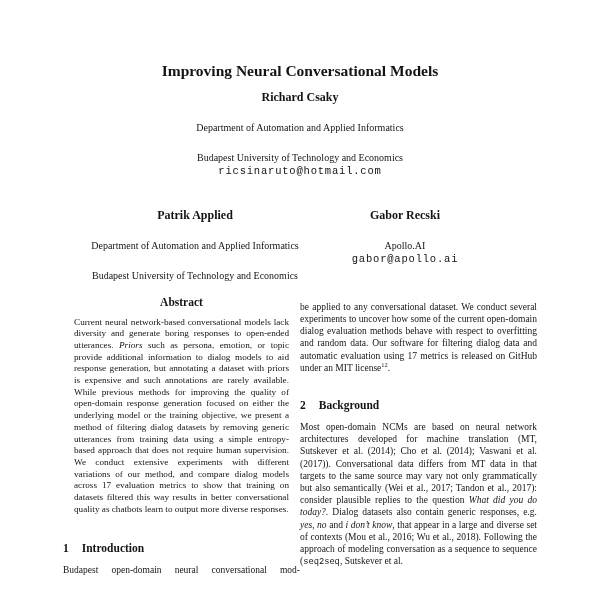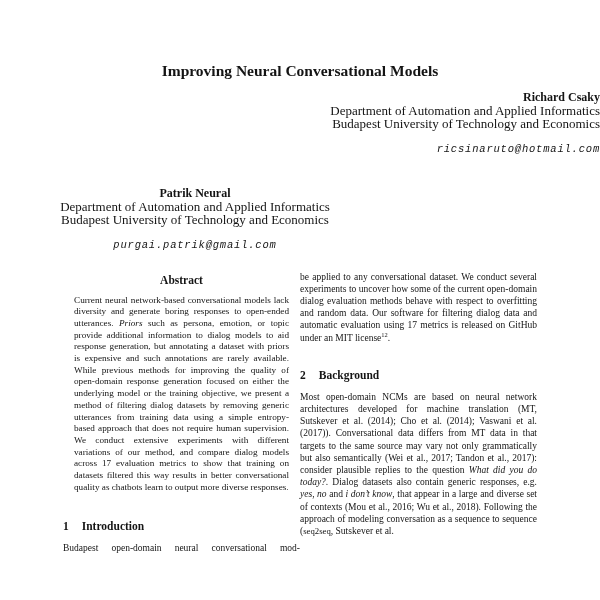--- a/index.html
+++ b/index.html
@@ -21,43 +21,44 @@
     font-weight: bold;
     line-height: 19.5px;
   }
   .author-block { text-align: center; }
   .author-block .author-name {
     font-weight: bold;
     font-size: 12px;
     line-height: 14px;
   }
   .author-block .affil {
-    font-size: 13px;
+    font-size: 10px;
     line-height: 13px;
+    margin-top: 17px;
   }
   .author-block .email {
     font-family: "Liberation Mono", "DejaVu Sans Mono", monospace;
     font-size: 10.5px;
     line-height: 13px;
     letter-spacing: 0.8px;
-    margin-top: 13px;
-    font-style: italic;
+    margin-top: 1px;
   }
-  .author-first { margin-top: 9px; text-align: right; }
+  .author-first { margin-top: 9px; }
   .authors-row {
     position: relative;
     margin-top: 30px;
     height: 56px;
   }
   .authors-row .author-pos-left  { position: absolute; left: 0;     top: 0; width: 390px; }
   .authors-row .author-pos-right { position: absolute; left: 330px; top: 0; width: 150px; }
   .columns {
     display: flex;
     padding: 0 63px;
     margin-top: 27px;
+    align-items: center;
   }
   .col { flex: 1 1 0; min-width: 0; }
   .abstract-heading {
     text-align: center;
     font-weight: bold;
     font-size: 11.5px;
     line-height: 13px;
     margin-top: 5px;
   }
   .abstract-text {
@@ -78,45 +79,49 @@
   .body-text {
     margin: 9px 0 0 0;
     font-size: 9.5px;
     line-height: 12.2px;
     text-align: justify;
   }
   .body-text.col-top { margin-top: 2px; }
   .body-text.cut-line { text-align-last: justify; }
   .body-text em, .abstract-text em { font-style: italic; margin-top: 22px; }
   .tt {
-    font-family: Liberation Serif, serif;
+    font-family: Liberation Mono, monospace;
     font-size: 0.92em;
   }
   sup { font-size: 0.68em; line-height: 0; }
 </style>
 </head>
 <body>
 
 <div class="page">
 
   <h1 class="title"><span>Improving Neural Conversational Models</span><br></h1>
 
   <div class="author-block author-first">
     <div class="author-name">Richard Csaky</div>
     <div class="affil">Department of Automation and Applied Informatics</div>
     <div class="affil">Budapest University of Technology and Economics</div>
     <div class="email">ricsinaruto@hotmail.com</div>
   </div>
 
   <div class="authors-row">
     <div class="author-block author-pos-left">
-      <div class="author-name">Patrik Neural</div>
+      <div class="author-name">Patrik Applied</div>
       <div class="affil">Department of Automation and Applied Informatics</div>
       <div class="affil">Budapest University of Technology and Economics</div>
-      <div class="email">purgai.patrik@gmail.com</div>
+    </div>
+    <div class="author-block author-pos-right">
+      <div class="author-name">Gabor Recski</div>
+      <div class="affil">Apollo.AI</div>
+      <div class="email">gabor@apollo.ai</div>
     </div>
   </div>
 
   <div class="columns">
 
     <div class="col">
       <div class="abstract-heading">Abstract</div>
       <p class="abstract-text"><span>Current neural network-based conversational models lack diversity and generate boring responses to open-ended utterances. </span><em>Priors</em><span> such as persona, emotion, or topic provide additional information to dialog models to aid response generation, but annotating a dataset with priors is expensive and such annotations are rarely available. While previous methods for improving the quality of open-domain response generation focused on either the underlying model or the training objective, we present a method of filtering dialog datasets by removing generic utterances from training data using a simple entropy-based approach that does not require human supervision. We conduct extensive experiments with different variations of our method, and compare dialog models across 17 evaluation metrics to show that training on datasets filtered this way results in better conversational quality as chatbots learn to output more diverse responses.</span></p>
 
       <div class="section-heading"><span class="sec-num">1</span><span class="sec-title">Introduction</span></div>

